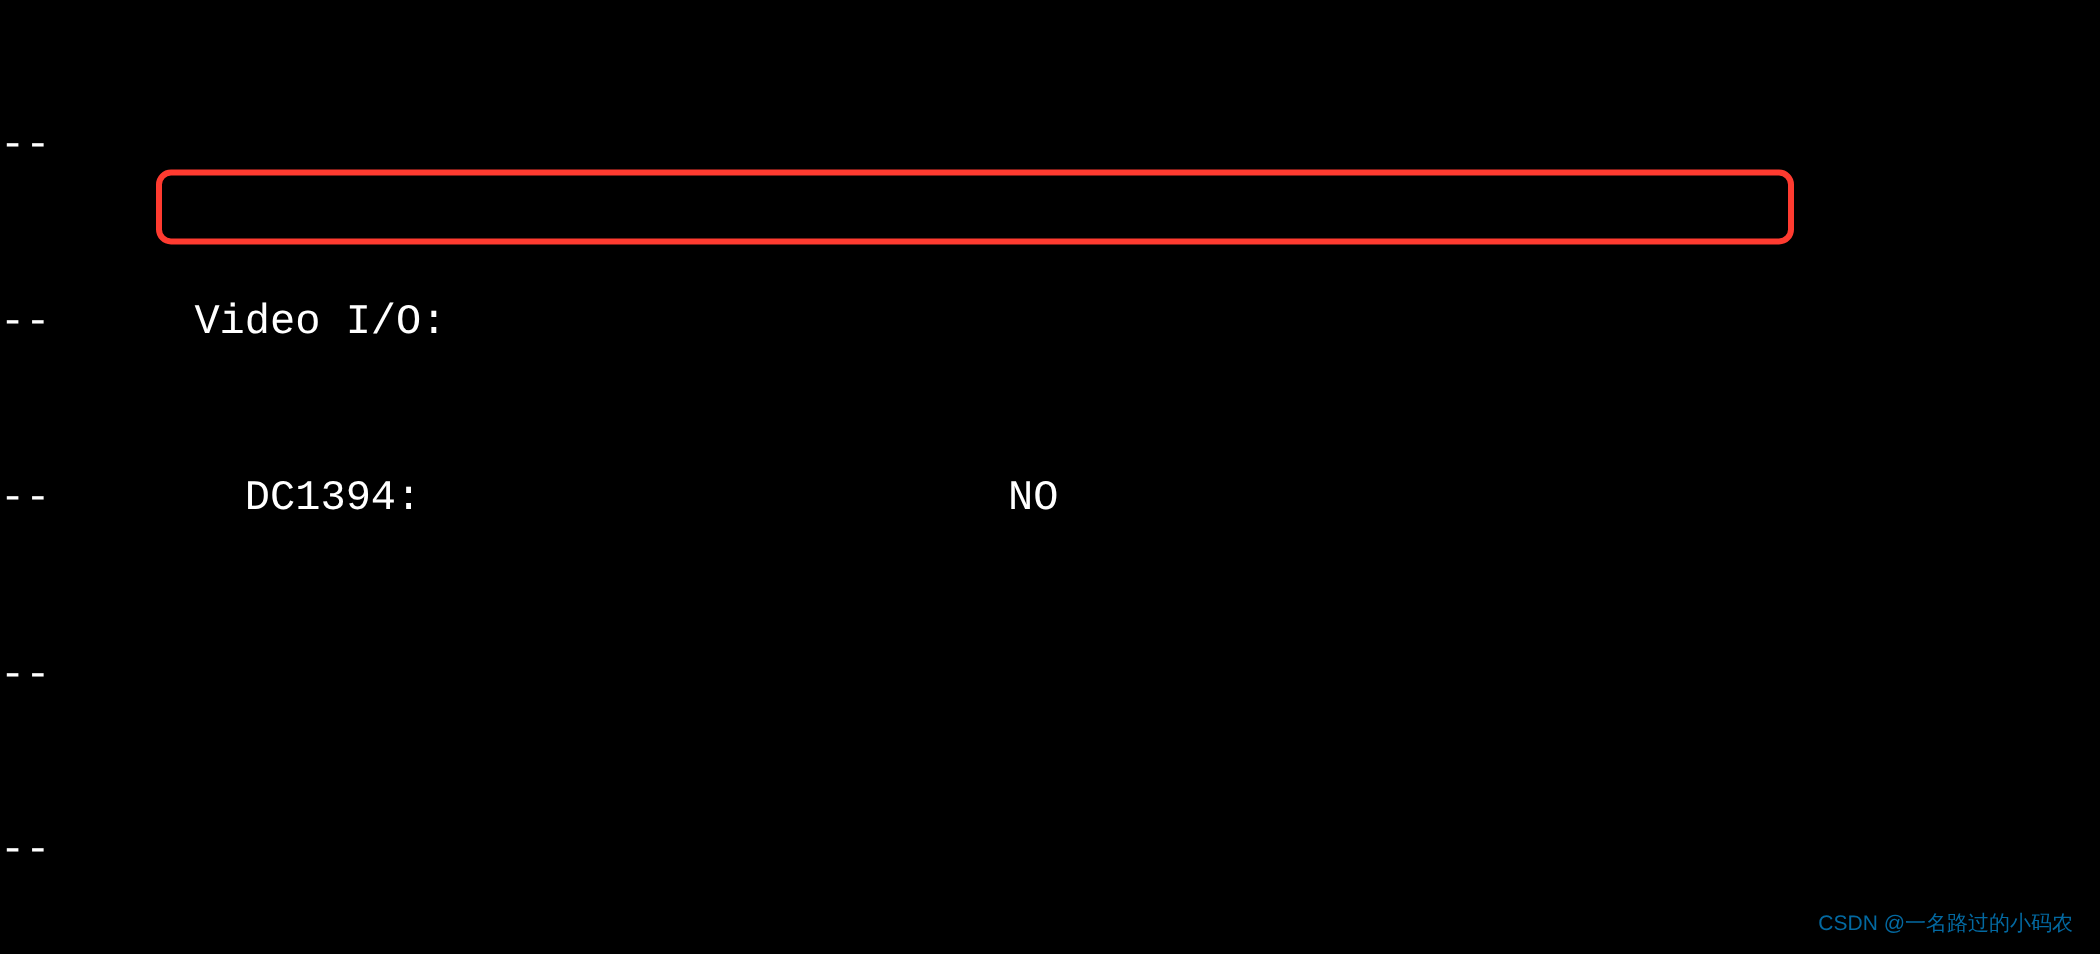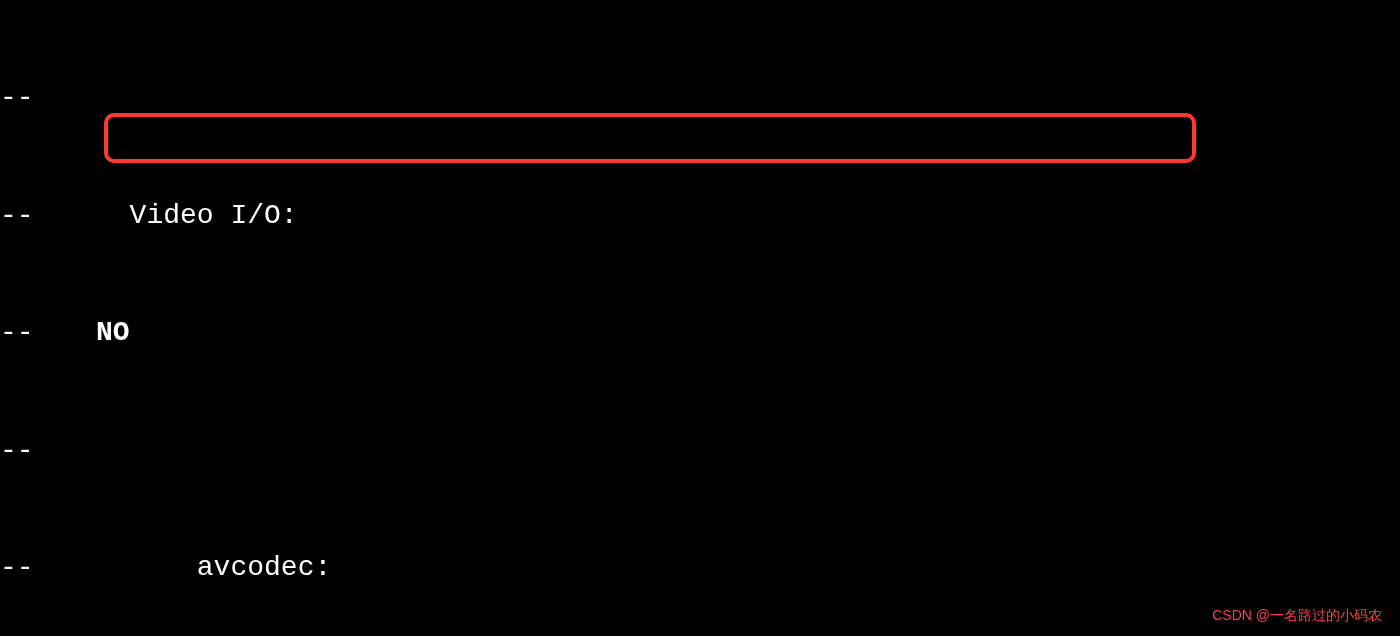--- a/index.html
+++ b/index.html
@@ -31,65 +31,64 @@
       width: 96px;
       flex-shrink: 0;
     }
     .label-col {
       width: 576px;
       flex-shrink: 0;
       font-family: Liberation Mono, monospace;
     }
     .value-col {
       flex: 1;
-      font-weight: bold;
     }
     .highlight-box {
       position: absolute;
       left: 104px;
       top: 113px;
       width: 1092px;
       height: 50px;
       border: 4px solid #ff3b30;
       border-radius: 10px;
       pointer-events: none;
     }
     .watermark {
       position: absolute;
       bottom: 10px;
       right: 18px;
-      color: #ef4444;
+      color: #0369a1;
       font-size: 14px;
       font-family: sans-serif;
     }
   </style>
 </head>
 <body>
 
 <div class="terminal">
   <div class="line">
     <span class="prefix">--</span>
     <span class="label-col"></span>
     <span class="value-col"></span>
   </div>
   <div class="line">
     <span class="prefix">--</span>
     <span class="label-col">  Video I/O:</span>
     <span class="value-col"></span>
   </div>
   <div class="line">
     <span class="prefix">--</span>
+    <span class="label-col">    DC1394:</span>
     <span class="value-col">NO</span>
   </div>
   <div class="line">
     <span class="prefix">--</span>
   </div>
   <div class="line">
     <span class="prefix">--</span>
-    <span class="label-col">      avcodec:</span>
   </div>
   
   
   
   
   
   
   
   
   

